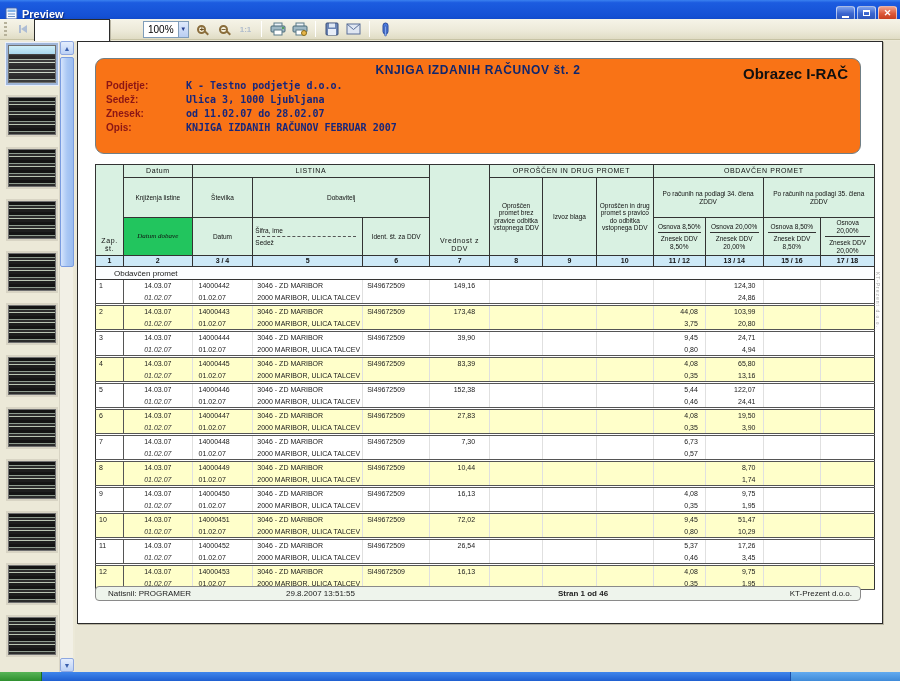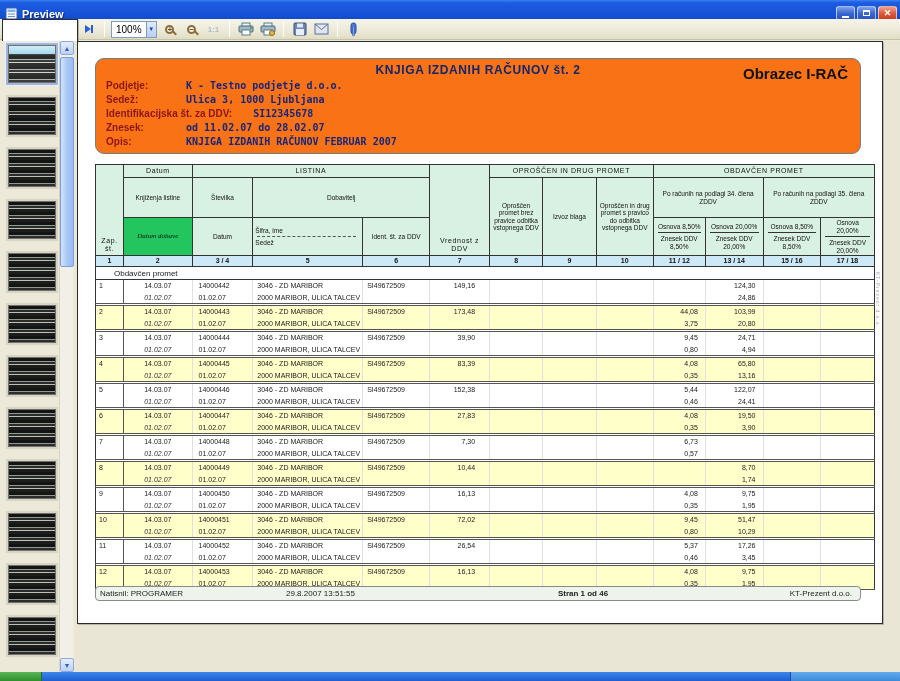--- a/index.html
+++ b/index.html
@@ -25,21 +25,21 @@
     background:linear-gradient(180deg,#f6f4e8,#ece9d8 60%,#e0dcc4); border-bottom:1px solid #c6c2a4;
     display:flex; align-items:center; gap:3px; padding:0 4px; }
   .grip { width:3px; height:15px; background:repeating-linear-gradient(180deg,#b6b19a 0 2px,transparent 2px 4px); margin-right:3px; }
   .tbtn { width:19px; height:18px; display:flex; align-items:center; justify-content:center; border-radius:2px; }
   .sep { width:1px; height:16px; background:#c6c2a4; border-right:1px solid #fff; margin:0 3px; }
   .tri { width:0; height:0; border-top:4px solid transparent; border-bottom:4px solid transparent; }
   .tri.right { border-left:6px solid #2a5fd8; }
   .tri.left  { border-right:6px solid #aebdd4; }
   .vbar { width:2px; height:8px; }
   .vbar.on { background:#2a5fd8; } .vbar.off { background:#aebdd4; }
-  .combo { height:17px; background:#fff; border:1px solid #7f9db9; display:flex; align-items:center; font-size:10px; }
+  .combo { height:17px; background:#fff; border:1px solid #7f9db9; display:flex; align-items:center; font-size:10px;margin-left:32px; }
   .combo .val { padding:0 4px; flex:1; color:#000; }
   .combo .drop { width:15px; height:15px; background:linear-gradient(180deg,#dfeafc,#b9cef2); border-left:1px solid #7f9db9;
      display:flex; align-items:center; justify-content:center; font-size:6px; color:#27408f; }
   .combo.page { width:76px; } .combo.zoom { width:46px; }
   .mag { position:relative; width:9px; height:9px; border:2px solid #8a6d3b; border-radius:50%; background:#f7f3e0; }
   .mag::after { content:""; position:absolute; width:5px; height:2px; background:#8a6d3b; transform:rotate(45deg); right:-5px; bottom:-2px; }
   .mag .pm { position:absolute; top:-2px; left:0.5px; font-size:8px; font-weight:bold; color:#6a4f22; line-height:9px; }
   .oneone { font-size:8px; font-weight:bold; color:#b0bccc; }
 
   
@@ -97,21 +97,21 @@
   .rpt td.c-date { text-align:center; }
   .rpt td.ital { font-style:italic; color:#333; }
   .rpt td.c-num { padding-left:6px; }
   .rpt td.c-sup { padding-left:4px; }
   .rpt td.c-id { padding-left:4px; }
   .rpt td.num { text-align:right; padding-right:7px; }
   .rpt td.c-val { text-align:right; padding-right:14px; }
 
   .page-footer { position:absolute; left:17px; top:544px; width:766px; height:15px; border:1px solid #8a8a8a;
     border-radius:4px; background:#eef4ec; font-size:8px; color:#222; display:flex; align-items:center; }
-  .pf-printed { width:190px; padding-left:4px; }
+  .pf-printed { width:190px; padding-left:12px; }
   .pf-time { width:200px; }
   .pf-page { flex:1; text-align:center; font-weight:bold; }
   .pf-company { width:180px; text-align:right; padding-right:8px; }
 
   .edge-note { position:absolute; right:1px; top:230px; writing-mode:vertical-rl; font-size:5px; color:#aaa; letter-spacing:1px; }
 
   
   .taskbar { position:absolute; left:0; bottom:0; right:0; height:9px; display:flex; }
   .tb-start { width:42px; background:linear-gradient(180deg,#58b558,#2e8f2e); border-right:1px solid #1d6e1d; }
   .tb-mid { flex:1; background:linear-gradient(180deg,#3f86ec,#1f5fd0); }
@@ -244,21 +244,20 @@
     </div>
 
     <div class="doc-area">
       <div class="page">
 
         <div class="info-box">
           <div class="rpt-title">KNJIGA IZDANIH RAČUNOV št. 2</div>
           <div class="form-label">Obrazec I-RAČ</div>
           <div class="info-row"><span class="info-label">Podjetje:</span><span class="info-value">K - Testno podjetje d.o.o.</span></div>
           <div class="info-row"><span class="info-label">Sedež:</span><span class="info-value">Ulica 3, 1000 Ljubljana</span></div>
-          <div class="info-row"><span class="info-label">Identifikacijska št. za DDV:</span><span class="info-value">SI12345678</span></div>
           <div class="info-row"><span class="info-label">Znesek:</span><span class="info-value">od 11.02.07 do 28.02.07</span></div>
           <div class="info-row"><span class="info-label">Opis:</span><span class="info-value">KNJIGA IZDANIH RAČUNOV FEBRUAR 2007</span></div>
         </div>
 
         <table class="rpt">
           <colgroup>
             <col style="width:3.6%">
               <col style="width:8.8%">
               <col style="width:7.8%">
               <col style="width:14.1%">

